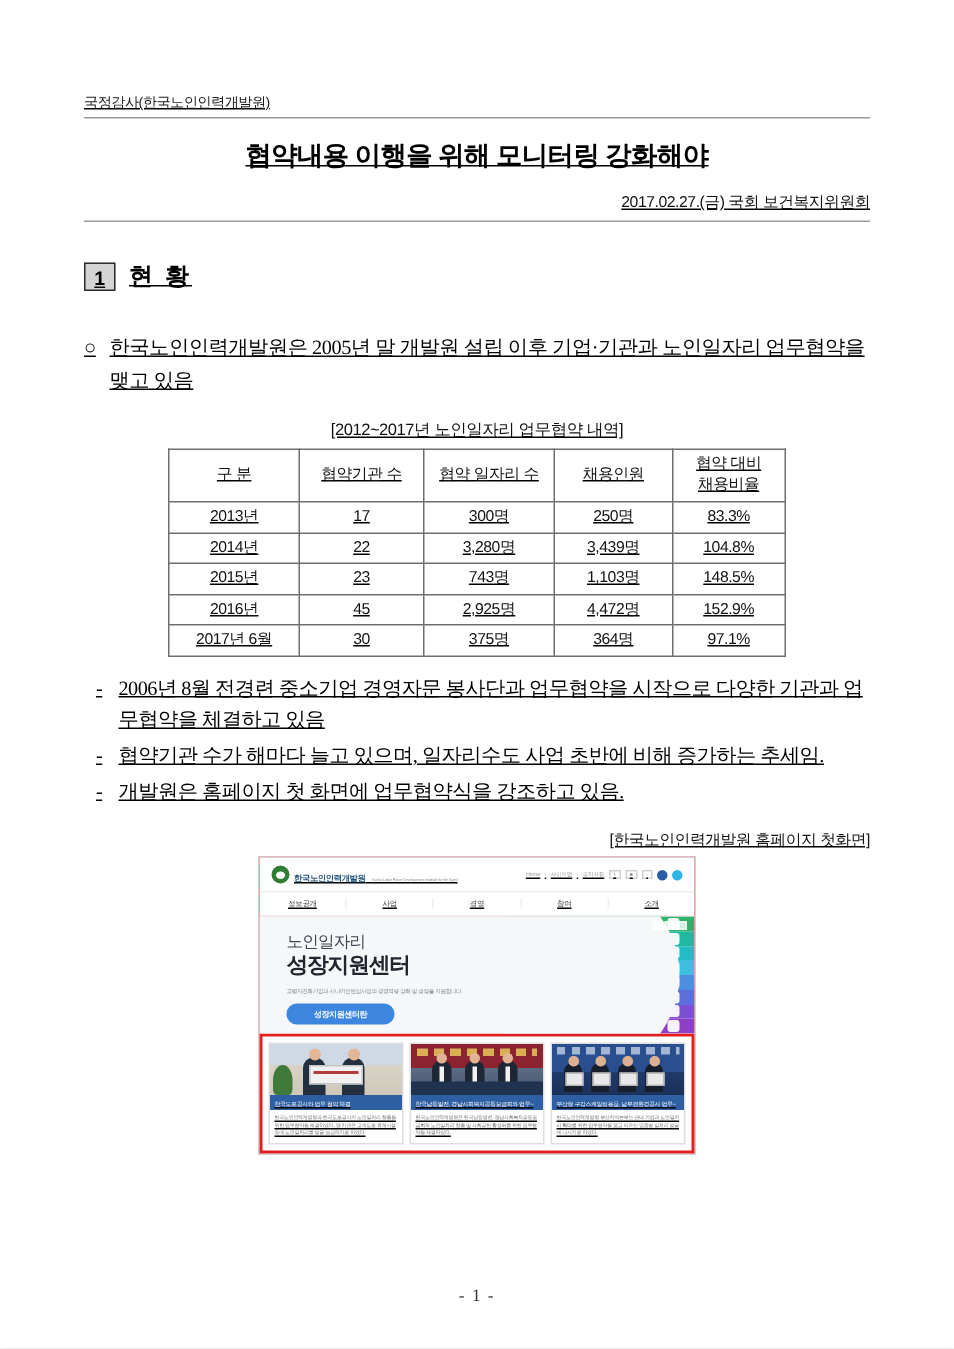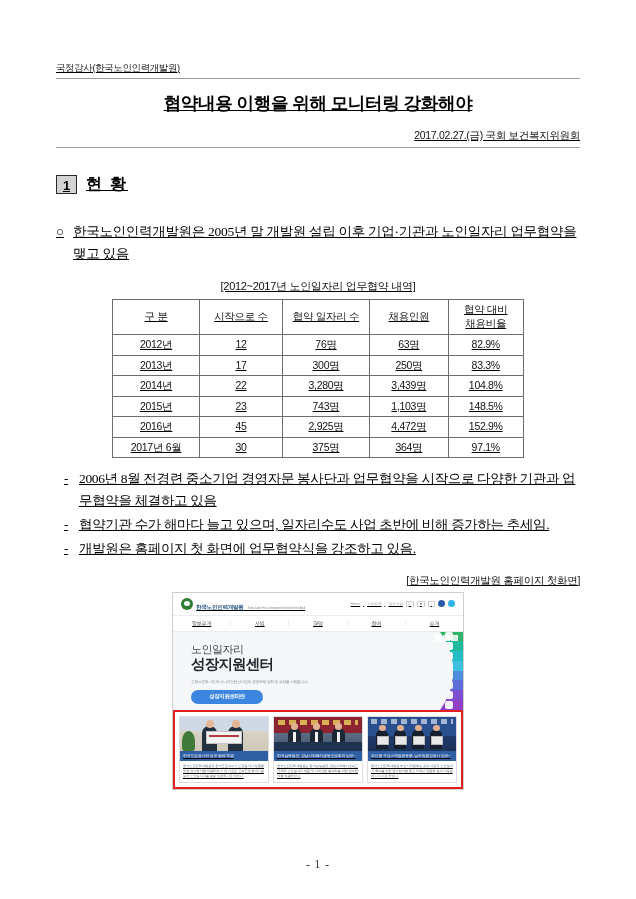--- a/index.html
+++ b/index.html
@@ -527,37 +527,30 @@
     <div class="para-circle">
       <span class="marker">○</span>
       <span class="ptext">한국노인인력개발원은 2005년 말 개발원 설립 이후 기업·기관과 노인일자리 업무협약을 맺고 있음</span>
     </div>
 
     <div class="tbl-caption">[2012~2017년 노인일자리 업무협약 내역]</div>
     <table class="data">
       <thead>
         <tr>
           <th class="col1">구 분</th>
-          <th class="col2">시작으로 수</th>
+          <th class="col2">협약기관 수</th>
           <th class="col3">협약 일자리 수</th>
           <th class="col4">채용인원</th>
           <th class="col5">
             <div>협약 대비</div>
             <div>채용비율</div>
           </th>
         </tr>
       </thead>
       <tbody id="tbody">
-          <tr>
-            <td class="col1">2012년</td>
-            <td class="col2">12</td>
-            <td class="col3">76명</td>
-            <td class="col4">63명</td>
-            <td class="col5">82.9%</td>
-          </tr>
           <tr>
             <td class="col1">2013년</td>
             <td class="col2">17</td>
             <td class="col3">300명</td>
             <td class="col4">250명</td>
             <td class="col5">83.3%</td>
           </tr>
           <tr>
             <td class="col1">2014년</td>
             <td class="col2">22</td>

